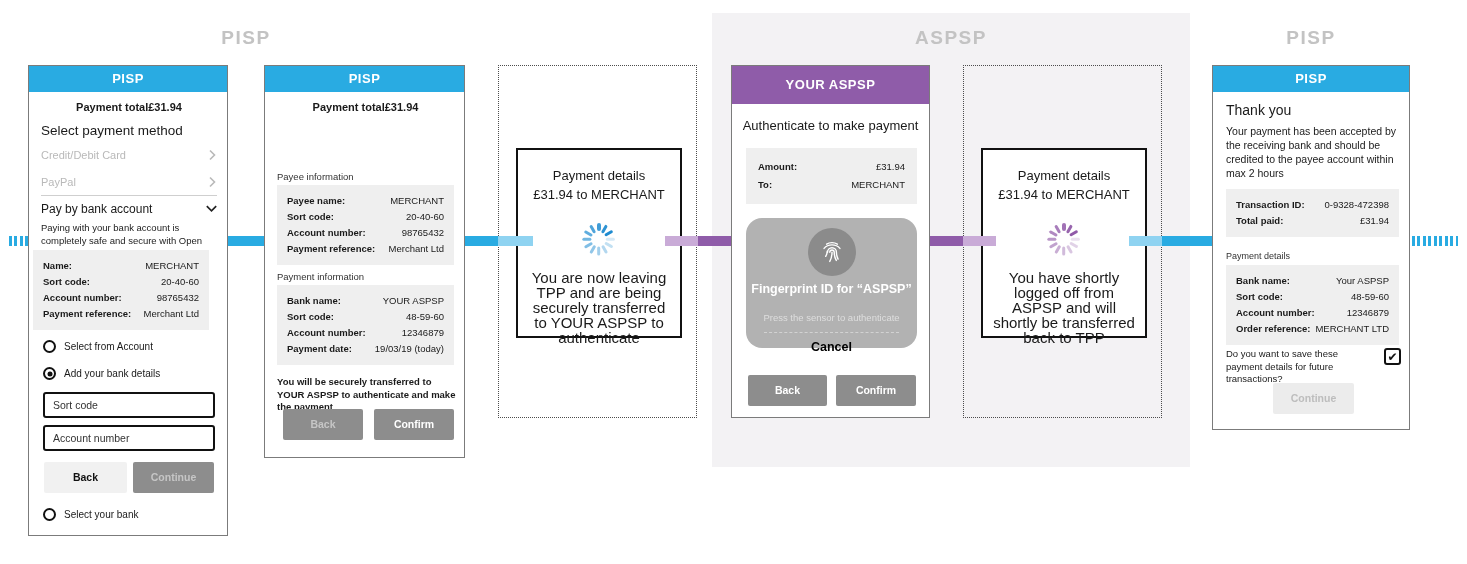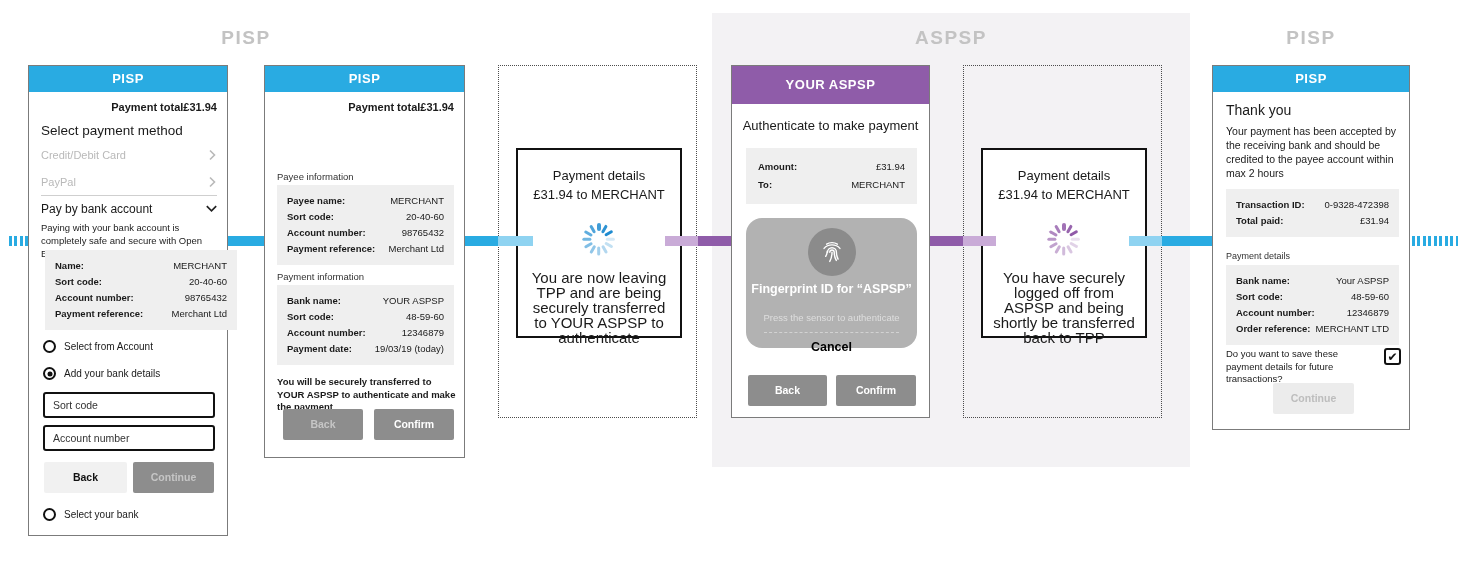--- a/index.html
+++ b/index.html
@@ -21,21 +21,21 @@
   .seg.blue{background:var(--brand-blue)} .seg.lblue{background:var(--light-blue)}
   .seg.purple{background:var(--purple)} .seg.lpurple{background:var(--light-purple)}
   .seg.dash{background:repeating-linear-gradient(90deg,var(--brand-blue) 0 3px,transparent 3px 5.5px)}
 
   .panel{background:#fff;border:1px solid #7b7b7b;z-index:2}
   .panel.dashed{background:transparent;border:1px dotted #4c4c4c}
   .hdr{left:0;top:0;width:100%;height:26px;background:var(--brand-blue);color:#fff;
     font-weight:bold;font-size:13px;text-align:center;line-height:26px;letter-spacing:.5px}
   .hdr.tall{height:38px;line-height:38px;background:var(--purple)}
 
-  .trow{display:flex;justify-content:flex-end;font-weight:bold;font-size:11px}
+  .trow{display:flex;justify-content:center;font-weight:bold;font-size:11px}
   .ibox{background:var(--info-bg);padding:8px 10px}
   .irow{display:flex;justify-content:space-between;font-size:9.5px;line-height:16px}
   .irow .il{font-weight:bold}
   .slabel{font-size:9.5px;color:#333}
 
   .mrow{display:flex;justify-content:space-between;align-items:center;font-size:11px;color:#b9b9b9}
   .divider{height:1px;background:#cfcfcf}
   .note{font-size:9.5px;line-height:13px;color:#222}
 
   .radio{width:13px;height:13px;border:2px solid #111;border-radius:50%;position:relative;flex:none;background:#fff}
@@ -119,21 +119,21 @@
     <div class="abs divider" style="left:12px;top:129px;width:176px"></div>
     <div class="abs mrow" style="left:12px;top:135px;width:178px;color:#1a1a1a;font-size:12px">
       <span>Pay by bank account</span>
       <span class="chev">
         <svg width="15" height="15" viewBox="0 0 16 16">
             <path d="M3 5.5l5 5 5-5" fill="none" stroke="#222" stroke-width="1.8"></path>
           </svg>
       </span>
     </div>
     <div class="abs note" style="left:12px;top:155px;width:180px">Paying with your bank account is completely safe and secure with Open Banking.</div>
-    <div class="abs ibox" style="left:16px;top:184px;width:192px">
+    <div class="abs ibox" style="left:4px;top:184px;width:176px">
       <div class="irow">
           <span class="il">Name:</span>
           <span class="iv">MERCHANT</span>
         </div>
       <div class="irow">
           <span class="il">Sort code:</span>
           <span class="iv">20-40-60</span>
         </div>
       <div class="irow">
           <span class="il">Account number:</span>
@@ -277,21 +277,21 @@
           <div class="spin-bar" style="background: rgb(144, 89, 168); opacity: 0.41; transform: rotate(180deg) translateY(-12px);"></div>
           <div class="spin-bar" style="background: rgb(144, 89, 168); opacity: 0.49; transform: rotate(210deg) translateY(-12px);"></div>
           <div class="spin-bar" style="background: rgb(144, 89, 168); opacity: 0.56; transform: rotate(240deg) translateY(-12px);"></div>
           <div class="spin-bar" style="background: rgb(144, 89, 168); opacity: 0.63; transform: rotate(270deg) translateY(-12px);"></div>
           <div class="spin-bar" style="background: rgb(144, 89, 168); opacity: 0.71; transform: rotate(300deg) translateY(-12px);"></div>
           <div class="spin-bar" style="background: rgb(144, 89, 168); opacity: 0.78; transform: rotate(330deg) translateY(-12px);"></div>
           <div class="spin-bar" style="background: rgb(144, 89, 168); opacity: 0.85; transform: rotate(360deg) translateY(-12px);"></div>
           <div class="spin-bar" style="background: rgb(144, 89, 168); opacity: 0.93; transform: rotate(390deg) translateY(-12px);"></div>
           <div class="spin-bar" style="background: rgb(144, 89, 168); opacity: 1; transform: rotate(420deg) translateY(-12px);"></div>
         </div>
-      <div class="centered pd-note" style="padding:0 10px">You have securely logged off from ASPSP and being shortly be transferred back to TPP</div>
+      <div class="centered pd-note" style="padding:0 10px">You have shortly logged off from ASPSP and will shortly be transferred back to TPP</div>
     </div>
   </div>
 
   <div class="abs panel" style="left:1212px;top:65px;width:198px;height:365px">
     <div class="abs hdr">PISP</div>
     <div class="abs" style="left:13px;top:36px;font-size:14px">Thank you</div>
     <div class="abs" style="left:13px;top:58px;width:175px;font-size:10.5px;line-height:14px">Your payment has been accepted by the receiving bank and should be credited to the payee account within max 2 hours</div>
     <div class="abs ibox" style="left:13px;top:123px;width:173px">
       <div class="irow">
           <span class="il">Transaction ID:</span>

